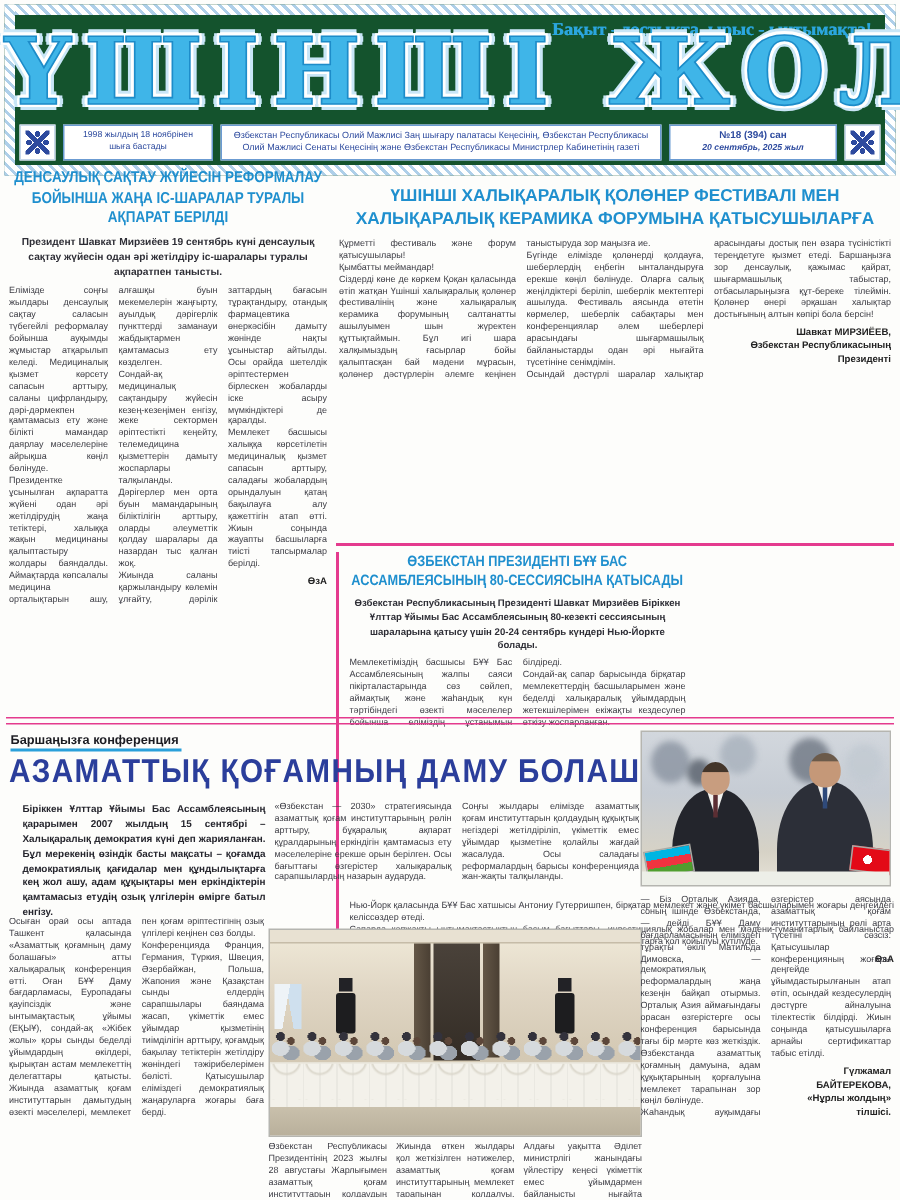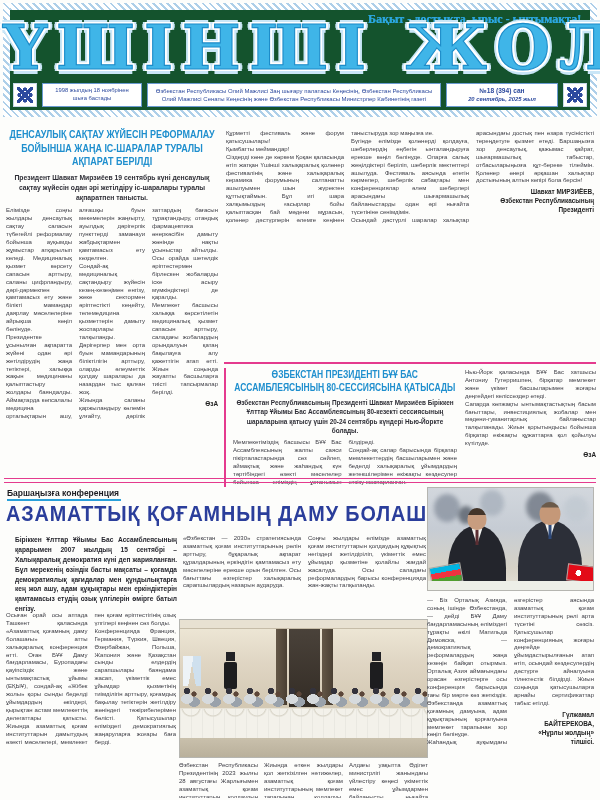--- a/index.html
+++ b/index.html
@@ -60,31 +60,31 @@
   .issue-date  { font-size:5.8px; font-weight:bold; font-style:italic; }
 
   
   .hl { color:#1f8fce; text-align:center; font-weight:bold; line-height:1.3; }
   .deck { font-weight:bold; font-size:6.8px; color:#2e2e36; text-align:center; line-height:1.45; margin-top:4px; }
   .txt { font-size:6px; line-height:1.32; text-align:justify; white-space:pre-line; color:#3c3c44; }
   .cols3 { column-count:3; column-gap:7px; margin-top:5px; }
   .cols2 { column-count:2; column-gap:7px; }
   .sign { font-size:6.4px; font-weight:bold; text-align:right; margin-top:3px; color:#222; line-height:1.4; }
 
-  .art-health { position:absolute; left:6px; top:128px; width:212px; }
+  .art-health { position:absolute; left:6px; top:112px; width:212px; }
   .hl-cond { font-size:10.5px; width:248px; transform:scaleX(0.855); transform-origin:0 0; }
 
   .art-fest { position:absolute; left:226px; top:124px; width:368px; }
   .art-fest .hl { font-size:11.5px; }
   .art-fest .cols3 { margin-top:6px; }
 
   .rule1 { position:absolute; left:224px; right:4px; top:362px; height:2px; background:#e43b8e; }
 
   .art-un { position:absolute; left:224px; top:368px; width:372px;
-    border-left:2px solid #e43b8e; padding-left:7px; display:flex; gap:8px; }
+    border-left:2px solid #e43b8e; padding-left:7px; display:flex; gap:8px;flex-direction:column; }
   .un-left { width:224px; flex:0 0 224px; }
   .un-hl { font-size:10px; width:263px; transform:scaleX(0.85); transform-origin:0 0; }
   .un-left .deck { font-size:6.4px; }
   .un-left .cols2 { margin-top:4px; }
   .un-right { flex:1; padding-top:1px; }
 
   .rule2 { position:absolute; left:4px; right:4px; top:478px; height:5px;
     border-top:1.6px solid #e43b8e; border-bottom:1.6px solid #e43b8e; }
 
   
@@ -209,20 +209,21 @@
       <div class="txt">Елімізде соңғы жылдары денсаулық сақтау саласын түбегейлі реформалау бойынша ауқымды жұмыстар атқарылып келеді. Медициналық қызмет көрсету сапасын арттыру, саланы цифрландыру, дәрі-дәрмекпен қамтамасыз ету және білікті мамандар даярлау мәселелеріне айрықша көңіл бөлінуде.
 Президентке ұсынылған ақпаратта жүйені одан әрі жетілдірудің жаңа тетіктері, халыққа жақын медицинаны қалыптастыру жолдары баяндалды. Аймақтарда көпсалалы медицина орталықтарын ашу, алғашқы буын мекемелерін жаңғырту, ауылдық дәрігерлік пункттерді заманауи жабдықтармен қамтамасыз ету көзделген.
 Сондай-ақ медициналық сақтандыру жүйесін кезең-кезеңімен енгізу, жеке сектормен әріптестікті кеңейту, телемедицина қызметтерін дамыту жоспарлары талқыланды. Дәрігерлер мен орта буын мамандарының біліктілігін арттыру, оларды әлеуметтік қолдау шаралары да назардан тыс қалған жоқ.
 Жиында саланы қаржыландыру көлемін ұлғайту, дәрілік заттардың бағасын тұрақтандыру, отандық фармацевтика өнеркәсібін дамыту жөнінде нақты ұсыныстар айтылды. Осы орайда шетелдік әріптестермен бірлескен жобаларды іске асыру мүмкіндіктері де қаралды.
 Мемлекет басшысы халыққа көрсетілетін медициналық қызмет сапасын арттыру, саладағы жобалардың орындалуын қатаң бақылауға алу қажеттігін атап өтті. Жиын соңында жауапты басшыларға тиісті тапсырмалар берілді.</div>
       <div class="sign">ӨзА</div>
     </div>
   </section>
 
   <section class="art-fest">
+    <h2 class="hl">ҮШІНШІ ХАЛЫҚАРАЛЫҚ ҚОЛӨНЕР ФЕСТИВАЛІ МЕН ХАЛЫҚАРАЛЫҚ КЕРАМИКА ФОРУМЫНА ҚАТЫСУШЫЛАРҒА</h2>
     <div class="cols3">
       <div class="txt">Құрметті фестиваль және форум қатысушылары!
 Қымбатты меймандар!
 Сіздерді көне де көркем Қоқан қаласында өтіп жатқан Үшінші халықаралық қолөнер фестивалінің және халықаралық керамика форумының салтанатты ашылуымен шын жүректен құттықтаймын. Бұл игі шара халқымыздың ғасырлар бойы қалыптасқан бай мәдени мұрасын, қолөнер дәстүрлерін әлемге кеңінен таныстыруда зор маңызға ие.
 Бүгінде елімізде қолөнерді қолдауға, шеберлердің еңбегін ынталандыруға ерекше көңіл бөлінуде. Оларға салық жеңілдіктері беріліп, шеберлік мектептері ашылуда. Фестиваль аясында өтетін көрмелер, шеберлік сабақтары мен конференциялар әлем шеберлері арасындағы шығармашылық байланыстарды одан әрі нығайта түсетініне сенімдімін.
 Осындай дәстүрлі шаралар халықтар арасындағы достық пен өзара түсіністікті тереңдетуге қызмет етеді. Баршаңызға зор денсаулық, қажымас қайрат, шығармашылық табыстар, отбасыларыңызға құт-береке тілеймін. Қолөнер өнері әрқашан халықтар достығының алтын көпірі бола берсін!</div>
       <div class="sign">
         <div>Шавкат МИРЗИЁЕВ,</div>
         <div>Өзбекстан Республикасының Президенті</div>
       </div>

